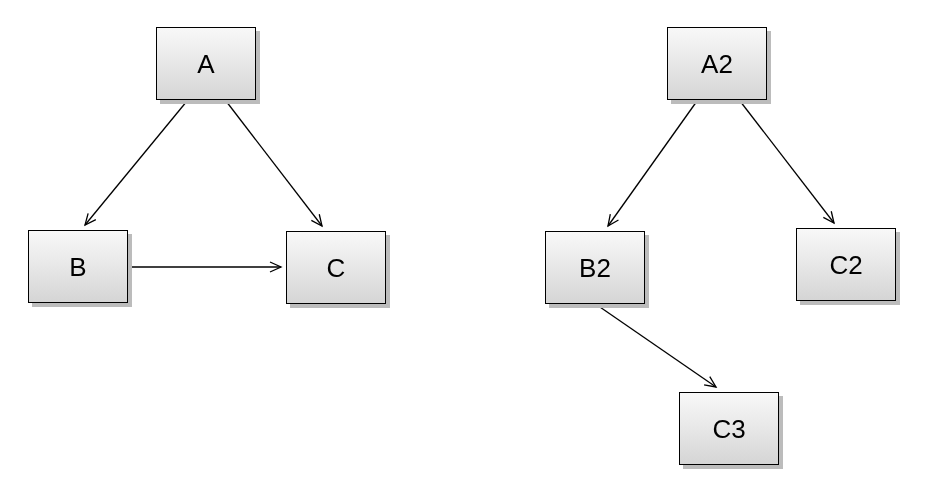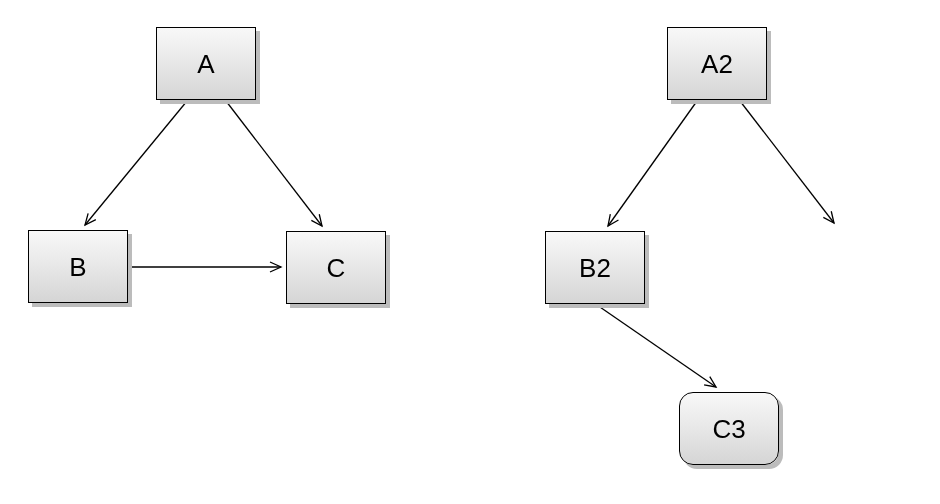--- a/index.html
+++ b/index.html
@@ -49,21 +49,21 @@
     user-select: none;
   }
   
   #node-a  { left: 156px; top: 27px;  }
   #node-b  { left: 28px;  top: 230px; }
   #node-c  { left: 286px; top: 231px; }
   
   #node-a2 { left: 667px; top: 27px; text-align: right;  }
   #node-b2 { left: 545px; top: 231px; text-align: center; }
   #node-c2 { left: 796px; top: 228px; }
-  #node-c3 { left: 679px; top: 392px; border-radius: 14px; }
+  #node-c3 { left: 679px; top: 392px; }
 </style>
 </head>
 <body>
 
 <div class="canvas">
 
   <svg class="edges" width="940" height="504" aria-hidden="true">
     <defs>
       <marker id="arrowhead" markerWidth="14" markerHeight="12" refX="12" refY="6" orient="auto" markerUnits="userSpaceOnUse">
         <path d="M1,1 L12,6 L1,11" fill="none" stroke="#000000" stroke-width="1.3"></path>
@@ -88,17 +88,20 @@
   <div class="node" id="node-c">
     <span class="node-label">C</span>
   </div>
 
   <div class="node" id="node-a2">
     <span class="node-label">A2</span>
   </div>
   <div class="node" id="node-b2">
     <span class="node-label">B2</span>
   </div>
+  <div class="node" id="node-c2">
+    <span class="node-label">C2</span>
+  </div>
   <div class="node" id="node-c3">
     <span class="node-label">C3</span>
   </div>
 
 </div>
 
 </body></html>

